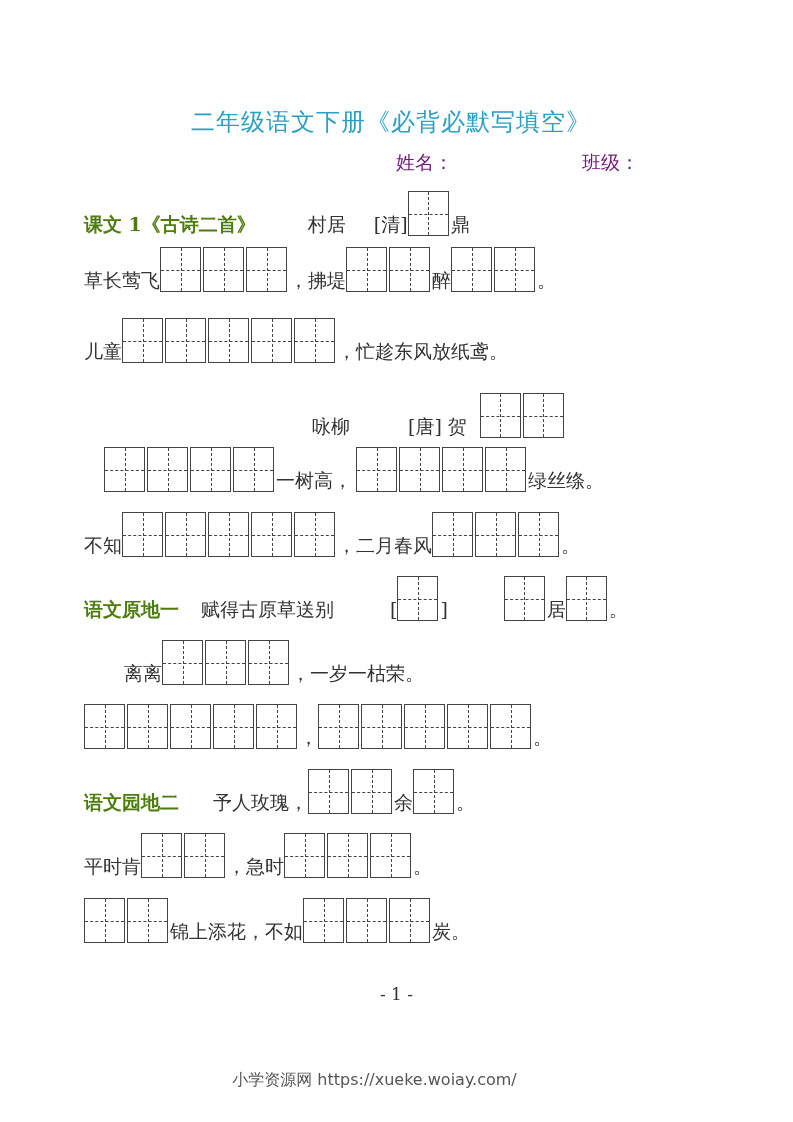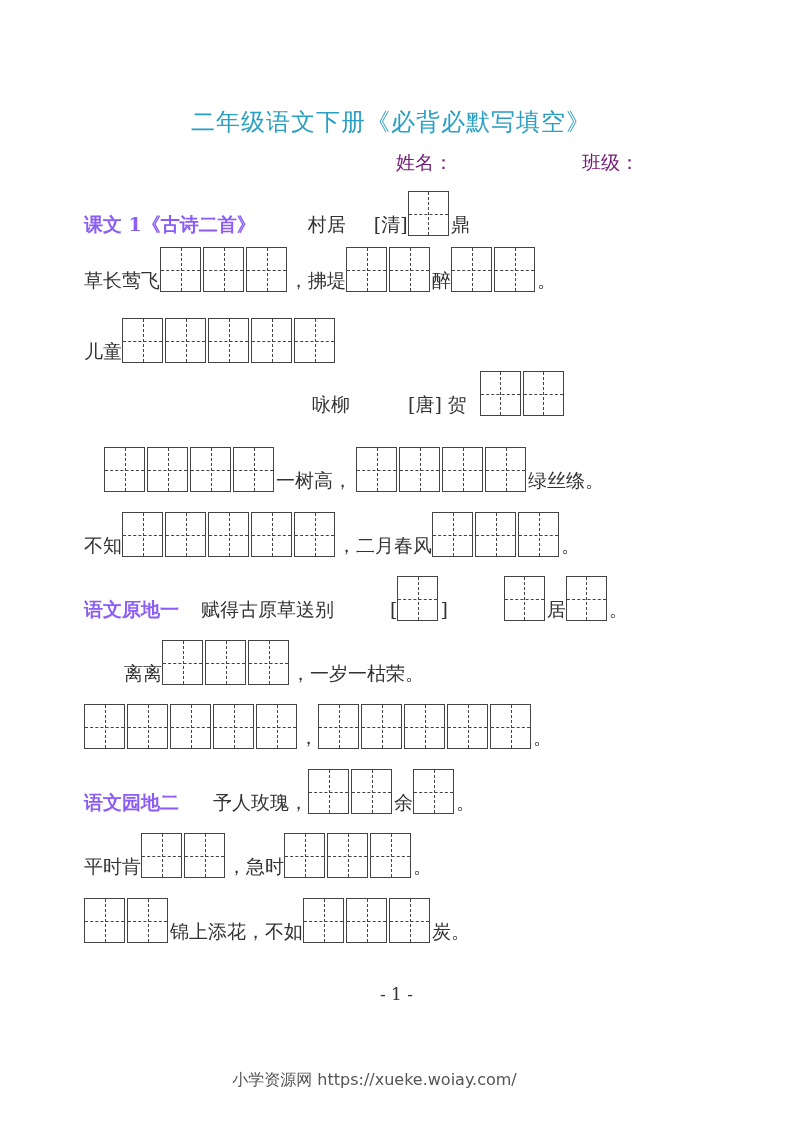--- a/index.html
+++ b/index.html
@@ -5,21 +5,21 @@
   html, body { margin: 0; padding: 0; background: #ffffff; }
   body { width: 793px; height: 1122px; position: relative; overflow: hidden;
          font-family: "DejaVu Serif", "Liberation Serif", serif; color: #222; }
   .title { position: absolute; left: 0; width: 782px; top: 106px; text-align: center;
            font-family: "DejaVu Sans", "Liberation Sans", sans-serif;
            font-size: 24px; color: #2aa0c4; letter-spacing: 1px; }
   .meta { position: absolute; top: 150px; font-size: 19px; color: #701a75; }
   .line { position: absolute; left: 84px; height: 48px; display: flex; align-items: flex-end;
           font-size: 19px; white-space: nowrap; color: #333; }
   .t { line-height: 22px; padding-bottom: 1px; }
-  .b { font-weight: bold; color: #8b5cf6; }
+  .b { font-weight: bold; color: #4d7c0f; }
   .boxes { display: inline-flex; }
   .box { width: 41px; height: 45px; border: 1.5px solid #444; position: relative; box-sizing: border-box; margin-right: 2px; background: #fff; }
   .box::before { content: ""; position: absolute; left: 50%; top: 0; bottom: 0; border-left: 1px dashed #444; }
   .box::after { content: ""; position: absolute; top: 50%; left: 0; right: 0; border-top: 1px dashed #444; }
   .gap { display: inline-block; }
   .pagenum { position: absolute; top: 984px; left: 0; width: 793px; text-align: center; font-size: 17px; color: #333; }
   .footer { position: absolute; top: 1070px; left: 0; width: 749px; text-align: center;
             font-family: "DejaVu Sans", "Liberation Sans", sans-serif; font-size: 16px; color: #555; }
 </style>
 </head>
@@ -63,23 +63,24 @@
 
 <div class="line" style="top:315px;">
   <span class="t">儿童</span>
   <span class="boxes">
       <span class="box"></span>
       <span class="box"></span>
       <span class="box"></span>
       <span class="box"></span>
       <span class="box"></span>
     </span>
-</div>
-
-<div class="line" style="top:368px; left:312px;gap:13px;">
+  <span class="t">，忙趁东风放纸鸢。</span>
+</div>
+
+<div class="line" style="top:390px; left:312px;gap:13px;">
   <span class="t">咏柳</span>
   <span class="gap" style="width:32px"></span>
   <span class="t">[唐] 贺</span>
   <span class="boxes">
       <span class="box"></span>
       <span class="box"></span>
     </span>
 </div>
 
 <div class="line" style="top:444px;margin-left:20px;">

